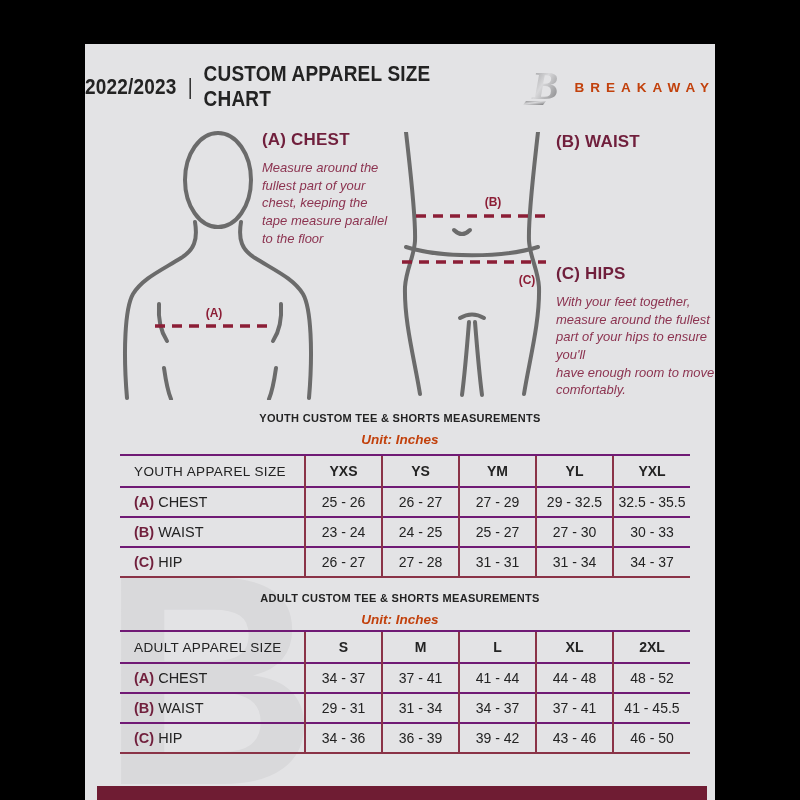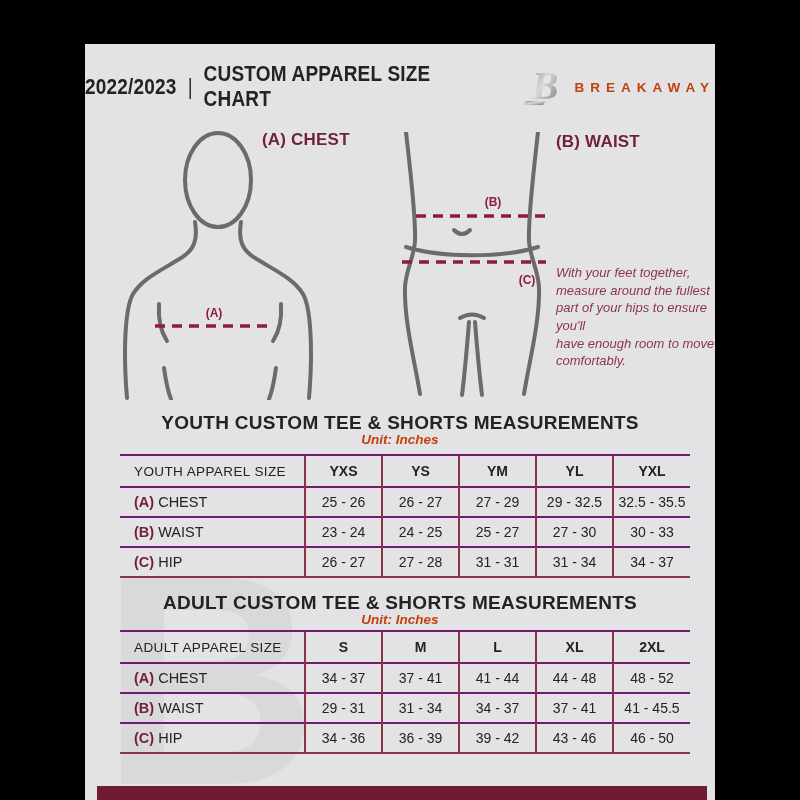--- a/index.html
+++ b/index.html
@@ -25,21 +25,21 @@
 
   
   .fig{position:absolute;z-index:1;}
   #torso-fig{left:33px;top:82px;}
   #hips-fig{left:311px;top:88px;}
   .outline{fill:none;stroke:#6b6b6b;stroke-width:4;stroke-linecap:round;}
   .dashed{stroke:#8c1e36;stroke-width:3.4;stroke-dasharray:10 7;fill:none;}
   .marker{fill:#8c1e36;font-size:12px;font-weight:bold;}
 
   
-  .tbl-title{position:absolute;left:0;right:0;text-align:center;font-weight:bold;font-size:19px;
+  .tbl-title{position:absolute;left:0;right:0;text-align:center;font-weight:bold;font-size:11px;
              color:#232323;letter-spacing:.3px;z-index:2;}
   .tbl-unit{position:absolute;left:0;right:0;text-align:center;font-style:italic;font-weight:bold;
             font-size:13.5px;color:#c2410c;z-index:2;}
   #youth-title{top:368px;} #youth-unit{top:388px;}
   #adult-title{top:548px;} #adult-unit{top:568px;}
 
   
   .size-table{position:absolute;left:35px;width:570px;border-collapse:collapse;table-layout:fixed;z-index:2;}
   #youth-table{top:410px;} #adult-table{top:586px;}
   .size-table th,.size-table td{border-top:2px solid #701a75;text-align:center;color:#232323;padding:0;}
@@ -107,25 +107,27 @@
       <path class="outline" stroke-width="3.2" d="M 73,190 C 71,215 69,240 66,263"></path>
       <path class="outline" stroke-width="3.2" d="M 79,190 C 81,215 83,240 86,263"></path>
       <line class="dashed" x1="20" y1="84" x2="150" y2="84"></line>
       <text class="marker" x="97" y="74" text-anchor="middle">(B)</text>
       <line class="dashed" x1="6" y1="130" x2="150" y2="130"></line>
       <text class="marker" x="131" y="152" text-anchor="middle">(C)</text>
     </svg>
 
     <div id="chest-instr" class="instr">
       <h3>(A) CHEST</h3>
+      <p>Measure around the fullest part of your chest, keeping the tape measure parallel to the floor</p>
     </div>
     <div id="waist-instr" class="instr">
       <h3>(B) WAIST</h3>
     </div>
     <div id="hips-instr" class="instr">
+      <h3>(C) HIPS</h3>
       <p>With your feet together, measure around the fullest part of your hips to ensure you'll
 have enough room to move comfortably.</p>
     </div>
 
     <div id="youth-title" class="tbl-title">YOUTH CUSTOM TEE &amp; SHORTS MEASUREMENTS</div>
     <div id="youth-unit" class="tbl-unit">Unit: Inches</div>
     <table id="youth-table" class="size-table">
       <colgroup>
           <col style="width:185px">
           <col style="width:77px">

